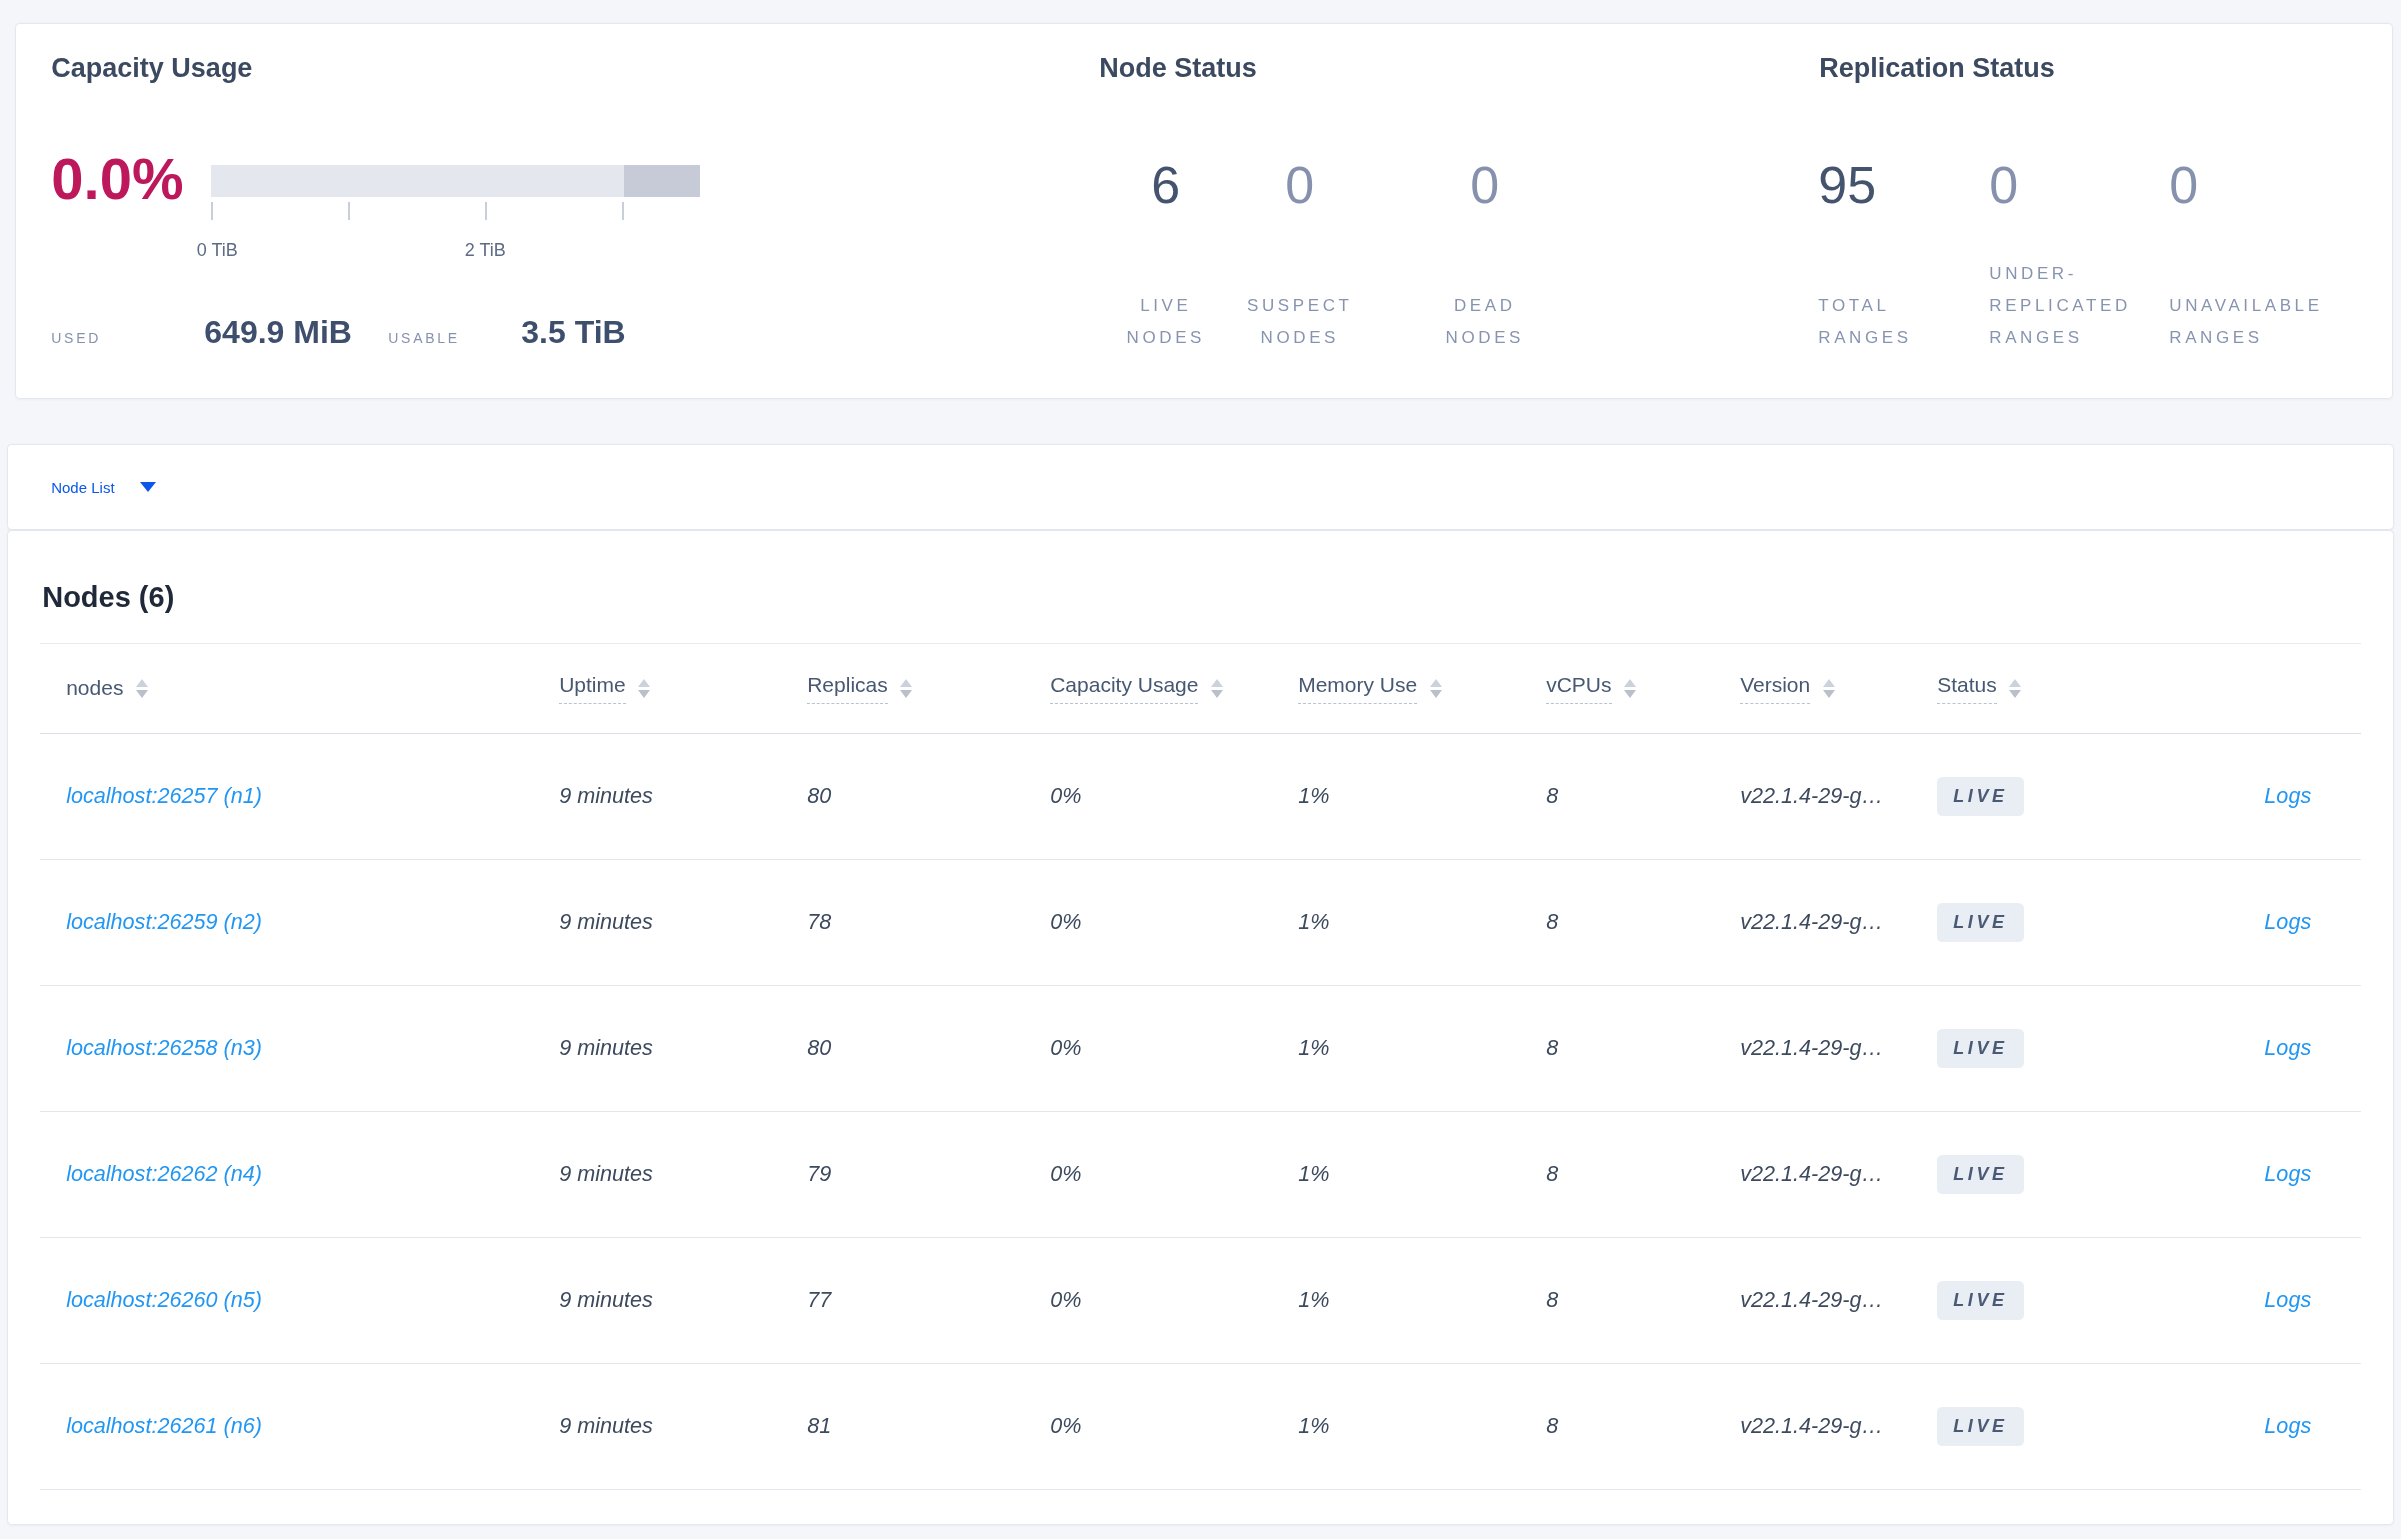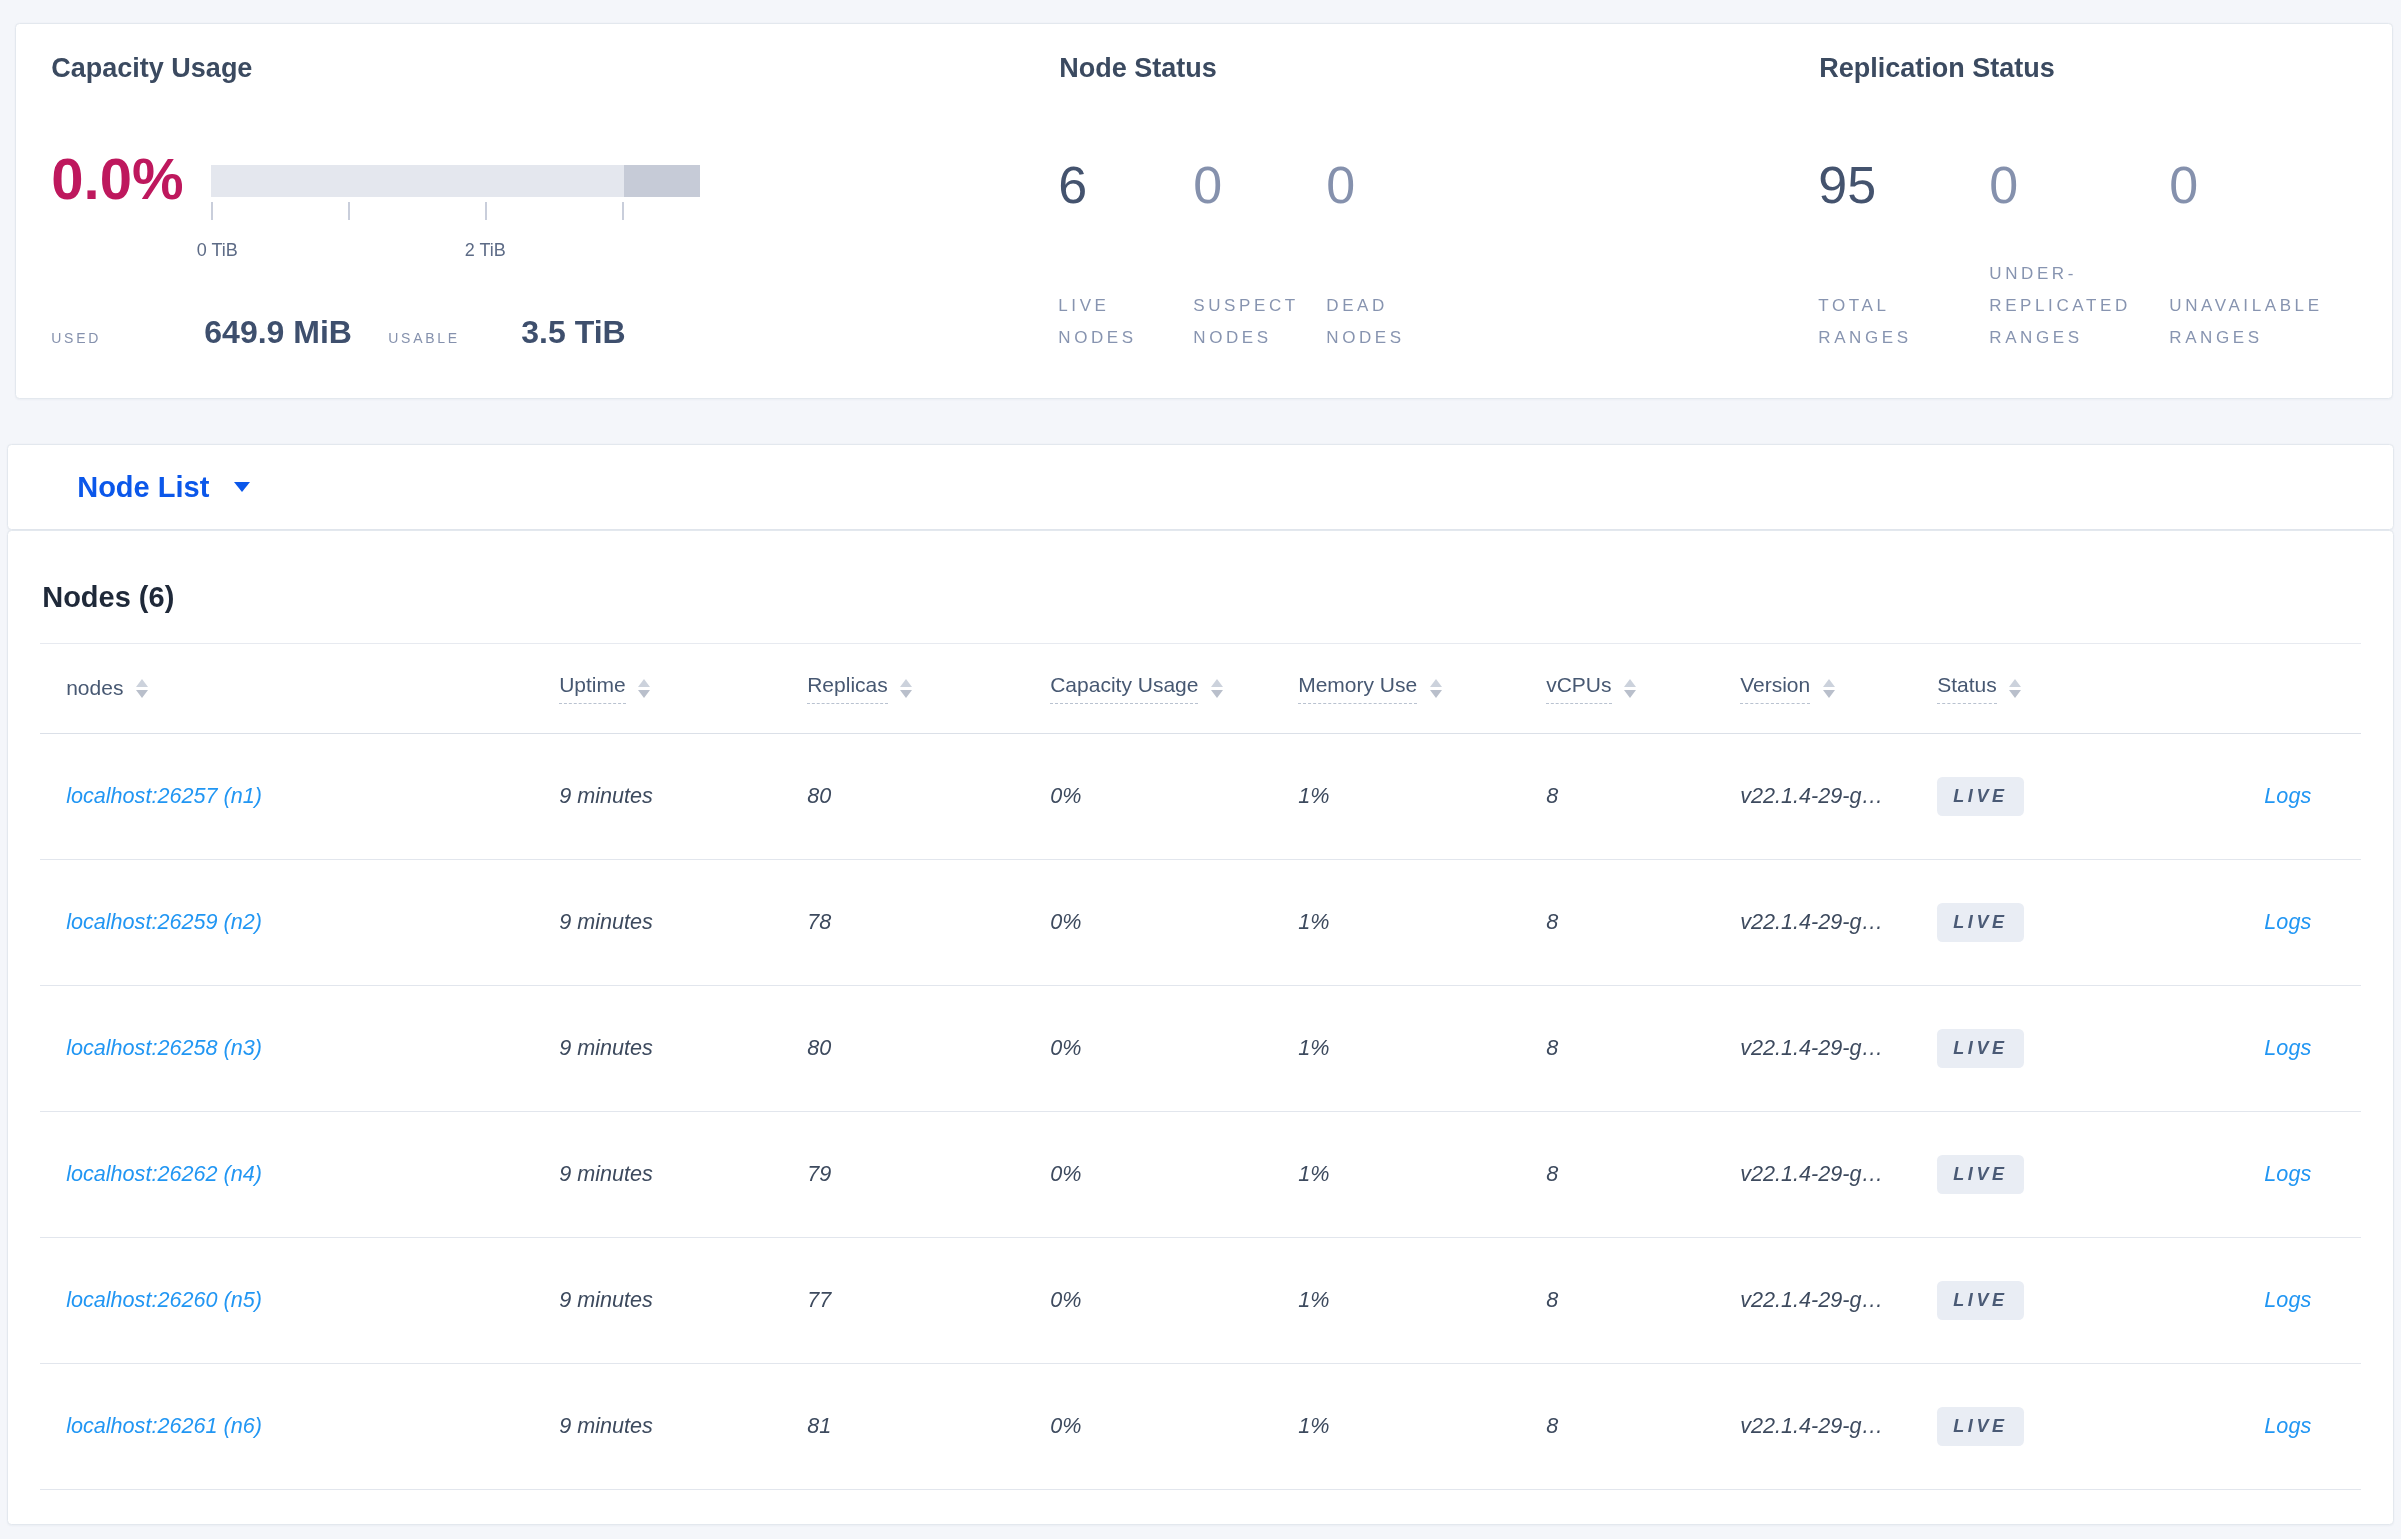--- a/index.html
+++ b/index.html
@@ -20,32 +20,32 @@
   .cap-bar-seg { position:absolute; right:0; top:0; width:76px; height:32px; background:#c6cbd7; }
   .tick { position:absolute; top:178px; width:1.8px; height:18px; background:#c9cedb; }
   .tick-label { position:absolute; top:216px; transform:translateX(-50%); font-size:18px; color:#5d6b86; }
   .used-row { position:absolute; left:35px; top:290px; white-space:nowrap; }
   .caps-label { font-size:14px; letter-spacing:2.7px; color:#8591ad; display:inline-block; }
   .used-row .caps-label.w1 { width:153px; }
   .used-row .big-val { display:inline-block; font-size:32px; font-weight:600; color:#3e4f6d; }
   .used-row .big-val.w2 { width:184px; }
   .used-row .caps-label.w3 { width:133px; }
   .stat-panel { position:absolute; top:0; height:376px; }
-  #node-status-panel { left:1042px; width:505px; }
+  #node-status-panel { left:1082px; width:505px;text-align:center; }
   #replication-panel { left:1802px; width:568px; }
   .stat-numbers { position:absolute; top:135px; display:grid; width:100%; }
   #node-status-panel .stat-numbers, #node-status-panel .stat-labels { grid-template-columns:135px 133px auto; }
   #replication-panel .stat-numbers, #replication-panel .stat-labels { grid-template-columns:171px 180px auto; }
   .stat-num { font-size:52px; line-height:1; font-weight:400; color:#8591ad; }
   .stat-num.emph { color:#44536e; }
   .stat-labels { position:absolute; top:234px; height:96px; display:grid; align-items:end; width:100%; }
   .stat-label { font-size:17px; letter-spacing:3.6px; color:#8794b0; line-height:32px; }
   
   #view-bar { left:7.2px; top:444px; width:2387px; height:86px; display:flex; align-items:center; padding-left:43px; cursor:pointer; }
-  #view-bar .label { font-size:29px; font-weight:700; color:var(--selector-blue,#0b57ea);margin-left:26px; }
+  #view-bar .label { font-size:15px; font-weight:400; color:var(--selector-blue,#0b57ea); }
   .caret-down { width:0; height:0; margin-left:25px; border-left:8px solid transparent; border-right:8px solid transparent; border-top:10px solid var(--selector-blue,#0b57ea); }
   
   #nodes-card { left:7.2px; top:530px; width:2387px; height:995px; }
   #nodes-title { margin:50px 0 29px 34px; font-size:29px; font-weight:600; color:#1f2939; }
   .rule { height:0.9px; background:#e7eaf0; margin:0 32px; }
   .table { margin:0 32px; }
   .trow {
     display:grid; align-items:center; padding-left:26px;
     grid-template-columns:493px 248px 243px 248px 248px 194px 197px 216px minmax(0,1fr);
   }

